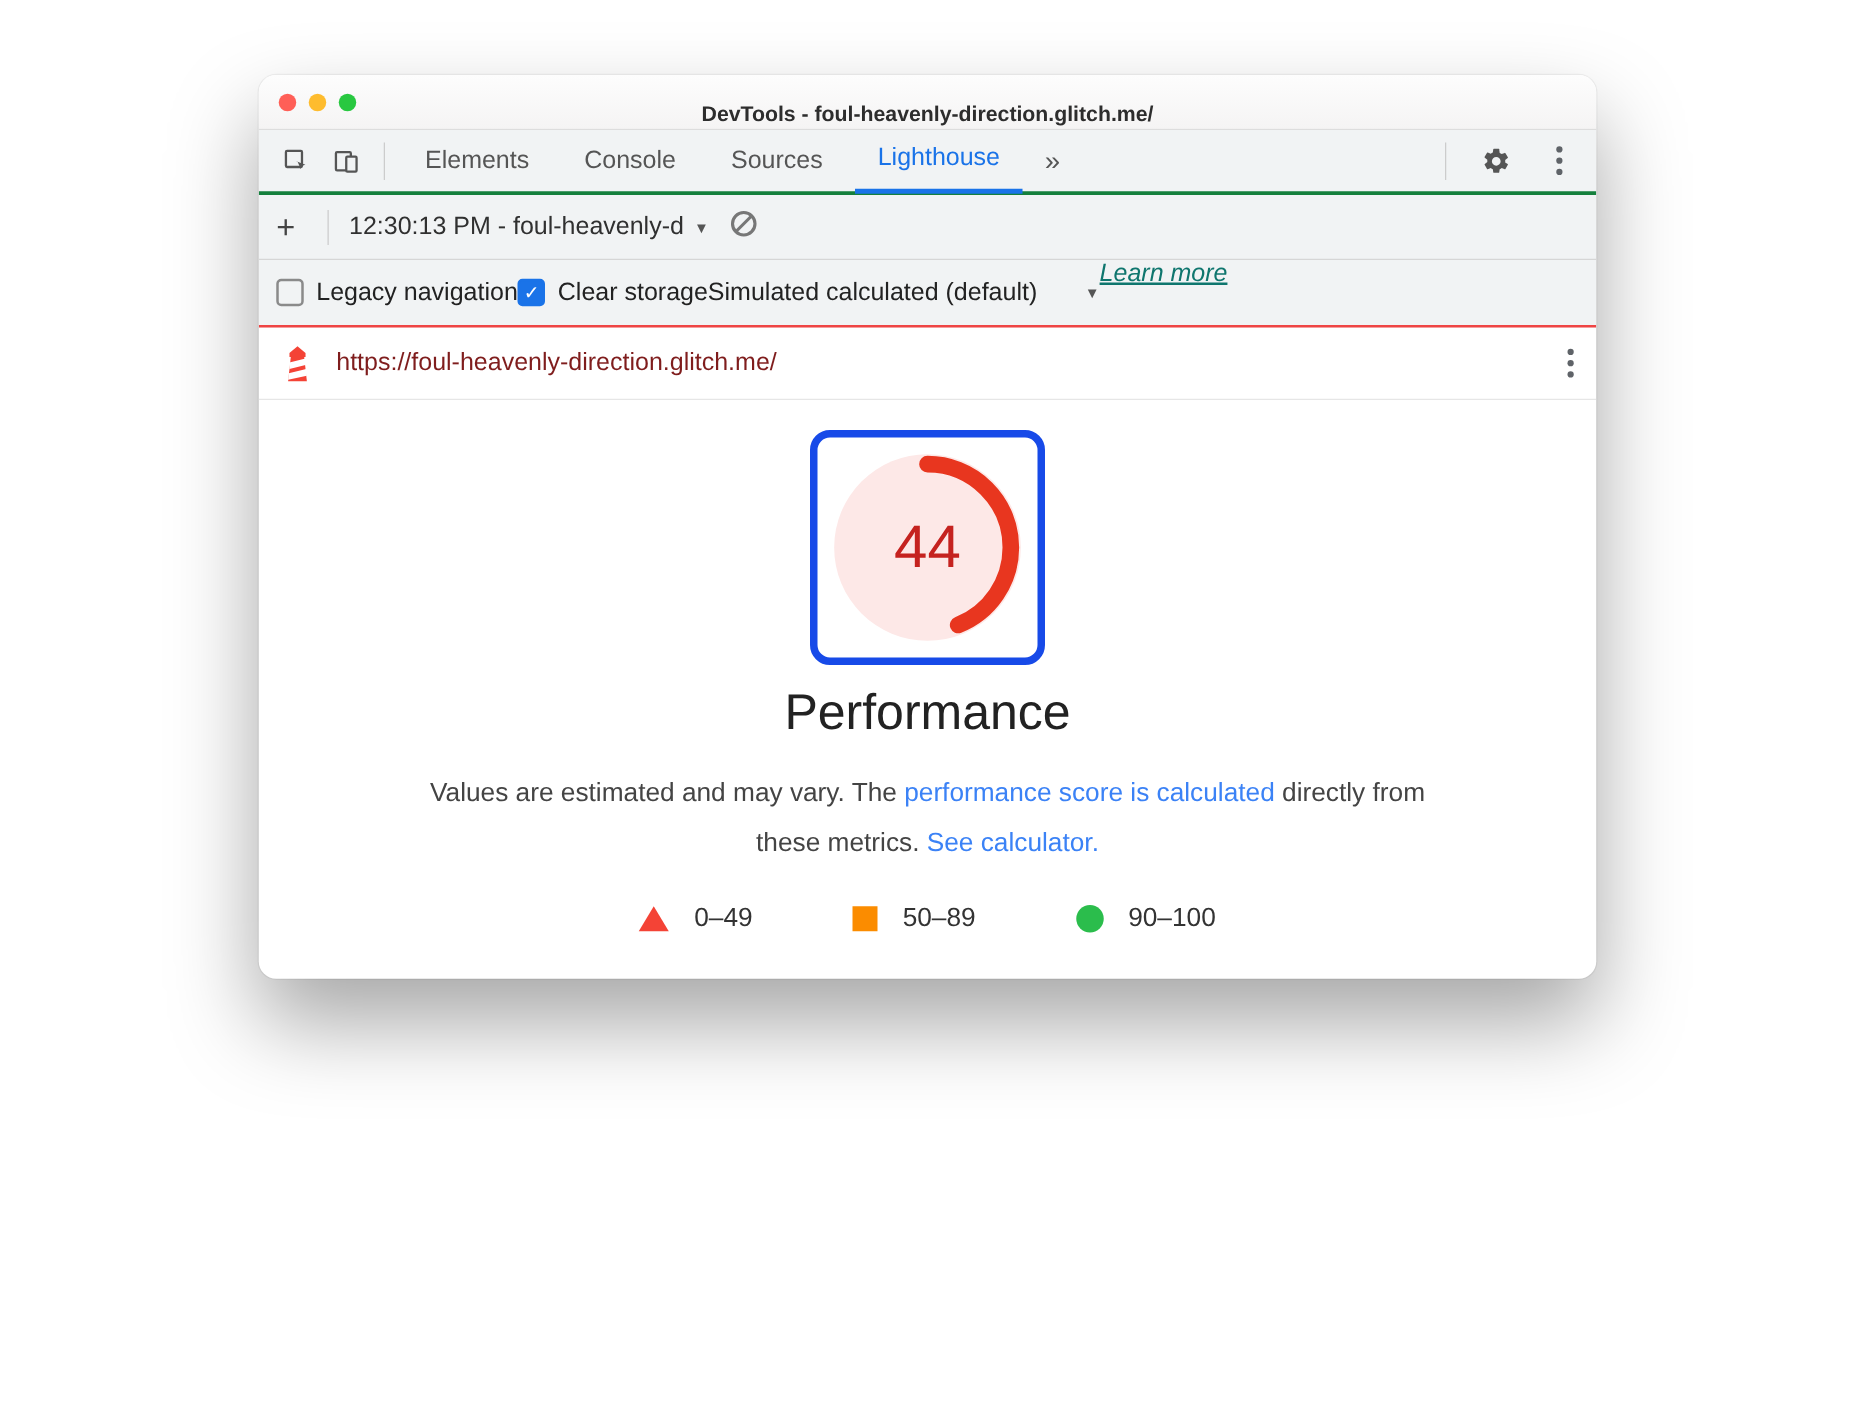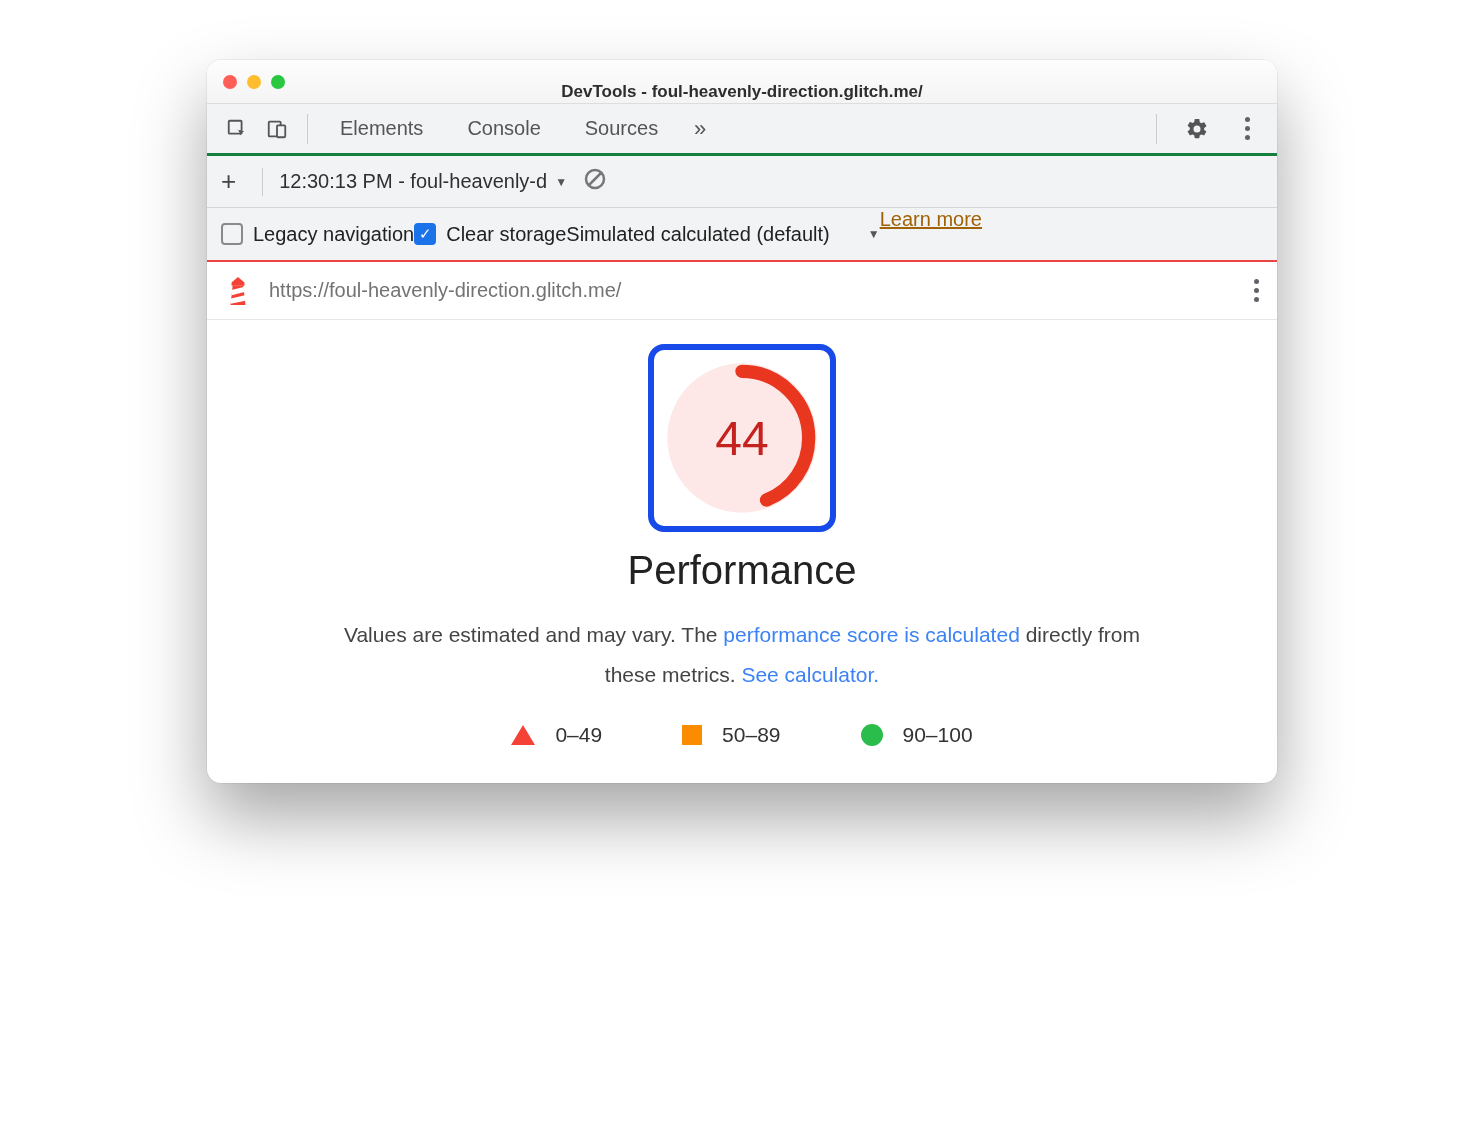--- a/index.html
+++ b/index.html
@@ -131,31 +131,32 @@
   }
   .checkbox.checked {
     background: #1a73e8;
     border-color: #1a73e8;
     color: #fff;
     font-size: 15px;
   }
   .options-bar .group { display: flex; align-items: center; gap: 10px; }
   .learn-more {
     text-decoration: underline;
-    color: #a16207;
+    color: #0f766e;
+    font-style: italic;
   }
   .url-row {
     height: 58px;
     border-bottom: 1px solid #e6e6e6;
     display: flex;
     align-items: center;
     padding: 0 18px;
     gap: 18px;
     font-size: 20px;
-    color: #737373;
+    color: #7f1d1d;
   }
   .lighthouse-logo {
     width: 26px; height: 30px;
   }
   .url-row .url { flex: 1; }
   .kebab {
     display: flex; flex-direction: column; gap: 4px;
   }
   .kebab span {
     width: 5px; height: 5px; background: #5f6368; border-radius: 50%;
@@ -245,20 +246,21 @@
     <div class="icon-btn">
       <svg width="22" height="22" viewBox="0 0 24 24" fill="none" stroke="#555" stroke-width="2">
         <rect x="3" y="4" width="13" height="16" rx="1"></rect>
         <rect x="12" y="8" width="9" height="13" rx="1" fill="#f1f3f4"></rect>
       </svg>
     </div>
     <div class="toolbar-sep"></div>
     <div class="tab">Elements</div>
     <div class="tab">Console</div>
     <div class="tab">Sources</div>
+    <div class="tab active">Lighthouse</div>
     <div class="icon-btn" style="font-size:22px;color:#555;">»</div>
     <div class="toolbar-right">
       <div class="toolbar-sep"></div>
       <div class="icon-btn">
         <svg width="24" height="24" viewBox="0 0 24 24" fill="#555">
           <path d="M19.14,12.94a7,7,0,0,0,.05-.94,7,7,0,0,0-.05-.94l2.03-1.58a.5.5,0,0,0,.12-.64l-1.92-3.32a.5.5,0,0,0-.6-.22l-2.39.96a7.07,7.07,0,0,0-1.62-.94l-.36-2.54A.5.5,0,0,0,13.9,2H10.1a.5.5,0,0,0-.49.42L9.25,4.96a7.07,7.07,0,0,0-1.62.94l-2.39-.96a.5.5,0,0,0-.6.22L2.72,8.48a.5.5,0,0,0,.12.64l2.03,1.58a7,7,0,0,0-.05.94,7,7,0,0,0,.05.94L2.84,14.16a.5.5,0,0,0-.12.64l1.92,3.32a.5.5,0,0,0,.6.22l2.39-.96a7.07,7.07,0,0,0,1.62.94l.36,2.54a.5.5,0,0,0,.49.42h3.8a.5.5,0,0,0,.49-.42l.36-2.54a7.07,7.07,0,0,0,1.62-.94l2.39.96a.5.5,0,0,0,.6-.22l1.92-3.32a.5.5,0,0,0-.12-.64ZM12,15.5A3.5,3.5,0,1,1,15.5,12,3.5,3.5,0,0,1,12,15.5Z"></path>
         </svg>
       </div>
       <div class="icon-btn">
         <div class="kebab">

